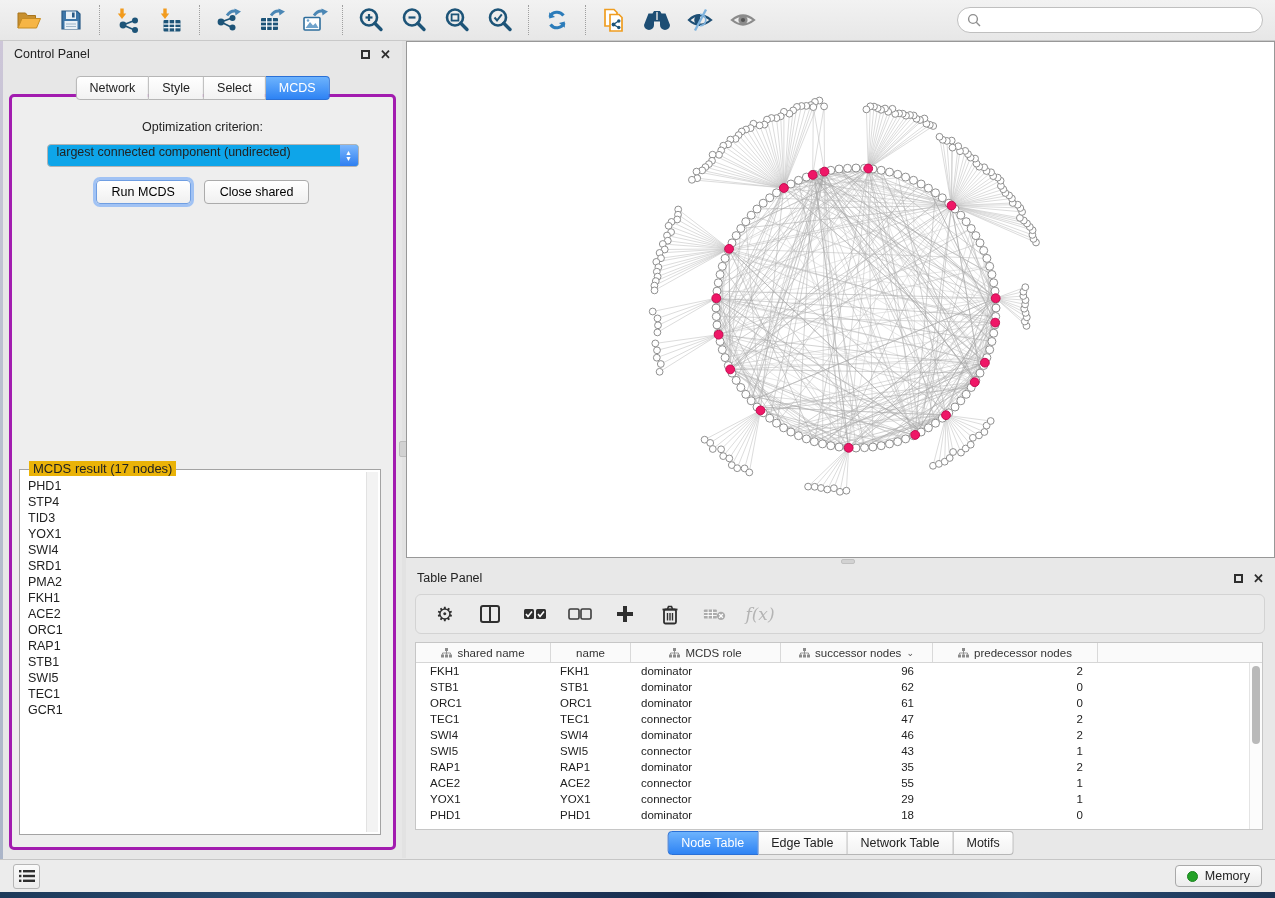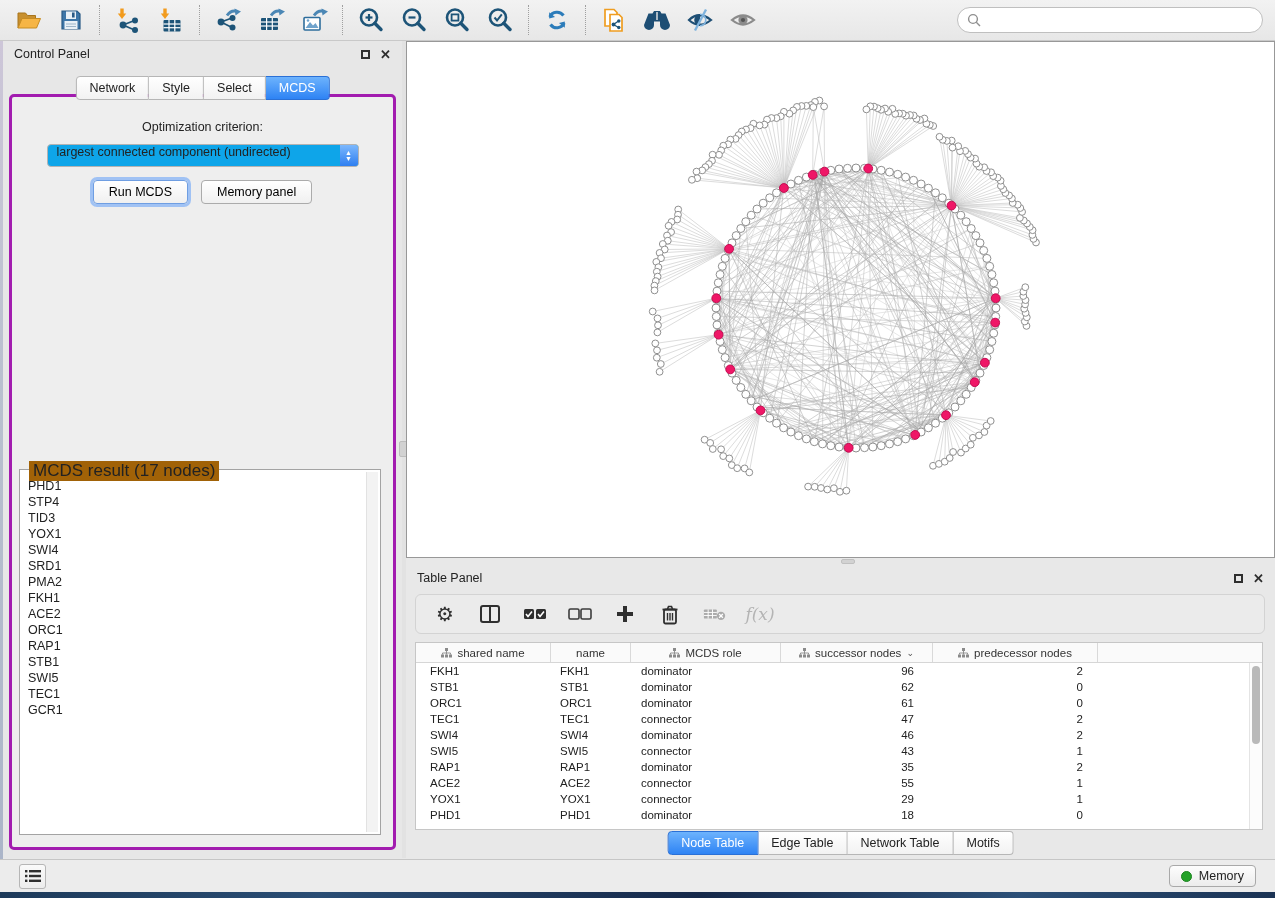--- a/index.html
+++ b/index.html
@@ -38,21 +38,21 @@
   .opt-label{text-align:center;margin-top:23px;font-size:12.5px}
   .selectbox{width:312px;height:23px;margin:10px auto 11px;background:#0ea5e9;border:1px solid #b3b3b3;border-radius:4px;
     display:flex;align-items:flex-start;font-size:12.5px;padding-left:9px;cursor:default}
   .stepper{margin-left:auto;width:18px;height:21px;border-radius:0 3px 3px 0;background:linear-gradient(#7cb8fd,#2e7ef0);
     display:flex;flex-direction:column;align-items:center;justify-content:center;color:#fff;font-size:7px;line-height:6px}
   .btn-row{display:flex;justify-content:center;gap:13px;margin-top:13px}
   .btn{background:linear-gradient(#ffffff,#f0f0f0);border:1px solid #ababab;border-radius:4px;padding:4px 15px;
     font-size:12.5px;font-family:inherit;cursor:default}
   .btn.focused{box-shadow:0 0 0 3px rgba(96,158,250,.55);border-color:#6f9ee2}
   .groupbox{position:absolute;left:7px;right:12px;top:372px;bottom:12px;border:1px solid #a3a3a3;background:#fff}
-  .legend{position:absolute;top:-9px;left:9px;background:#a16207;padding:0 4px;font-size:17px}
+  .legend{position:absolute;top:-9px;left:9px;background:#eab308;padding:0 4px;font-size:13px}
   .mcds-list{position:absolute;top:3px;left:5px;right:17px;bottom:3px;overflow:hidden;font-size:12.5px;line-height:16px;padding-top:5px}
   .mcds-list div{padding-left:3px}
   .list-scroll{position:absolute;top:2px;bottom:2px;right:2px;width:12px;background:#f3f3f3;border-left:1px solid #e2e2e2}
 
   
   .vsplit{position:absolute;left:402px;top:41px;width:4px;bottom:40px;background:#e2e2e2}
   .vsplit .handle{position:absolute;top:400px;left:-3px;width:10px;height:16px;background:#d2d2d2;border:1px solid #bdbdbd;border-radius:2px}
   .hsplit{position:absolute;left:406px;right:0;top:558px;height:7px;background:#e8e8e8}
   .hsplit .handle{position:absolute;left:50%;top:1px;width:14px;height:5px;background:#d2d2d2;border:1px solid #c0c0c0;border-radius:2px}
 
@@ -81,21 +81,21 @@
   .td{height:100%;display:flex;align-items:center;overflow:hidden;white-space:nowrap}
   .td.c0{padding-left:14px}.td.c1{padding-left:9px}.td.c2{padding-left:10px}
   .td.c3{justify-content:flex-end;padding-right:19px}.td.c4{justify-content:flex-end;padding-right:15px}
   .tbl-scroll{position:absolute;right:0;top:20px;bottom:0;width:13px;background:#fcfcfc;border-left:1px solid #e4e4e4}
   .tbl-thumb{position:absolute;left:2px;right:2px;top:3px;height:78px;background:#b9b9b9;border-radius:5px}
   .tp-tabs{position:absolute;bottom:3px;left:50%;transform:translateX(-50%);display:flex}
   .sort-chevron{font-size:9px;color:#555}
 
   
   .statusbar{position:absolute;left:0;right:0;bottom:6px;height:33px;background:#ececec;border-top:1px solid #c6c6c6;
-    display:flex;align-items:center;padding:0 19px}
+    display:flex;align-items:center;padding:0 13px}
   .menu-btn{width:27px;height:25px;border:1px solid #b6b6b6;background:linear-gradient(#fafafa,#ededed);border-radius:3px;
     display:flex;align-items:center;justify-content:center}
   .memory-btn{margin-left:auto;display:flex;align-items:center;gap:7px;border:1px solid #a9a9a9;
     background:linear-gradient(#fdfdfd,#ececec);border-radius:4px;padding:3px 11px;font-size:12.5px}
   .mem-dot{width:11px;height:11px;border-radius:50%;background:#23a127;border:1px solid #1b831f}
 </style>
 </head>
 <body>
 
 <div class="toolbar">
@@ -272,21 +272,21 @@
     <div class="opt-label">Optimization criterion:</div>
     <div class="selectbox">
       <span>largest connected component (undirected)</span>
       <span class="stepper">
           <span>▲</span>
           <span>▼</span>
         </span>
     </div>
     <div class="btn-row">
       <button class="btn focused">Run MCDS</button>
-      <button class="btn">Memory panel</button>
+      <button class="btn">Close shared</button>
     </div>
     <div class="groupbox">
       <span class="legend">MCDS result (17 nodes)</span>
       <div class="mcds-list" id="mcds-list">
           <div>PHD1</div>
           <div>STP4</div>
           <div>TID3</div>
           <div>YOX1</div>
           <div>SWI4</div>
           <div>SRD1</div>

